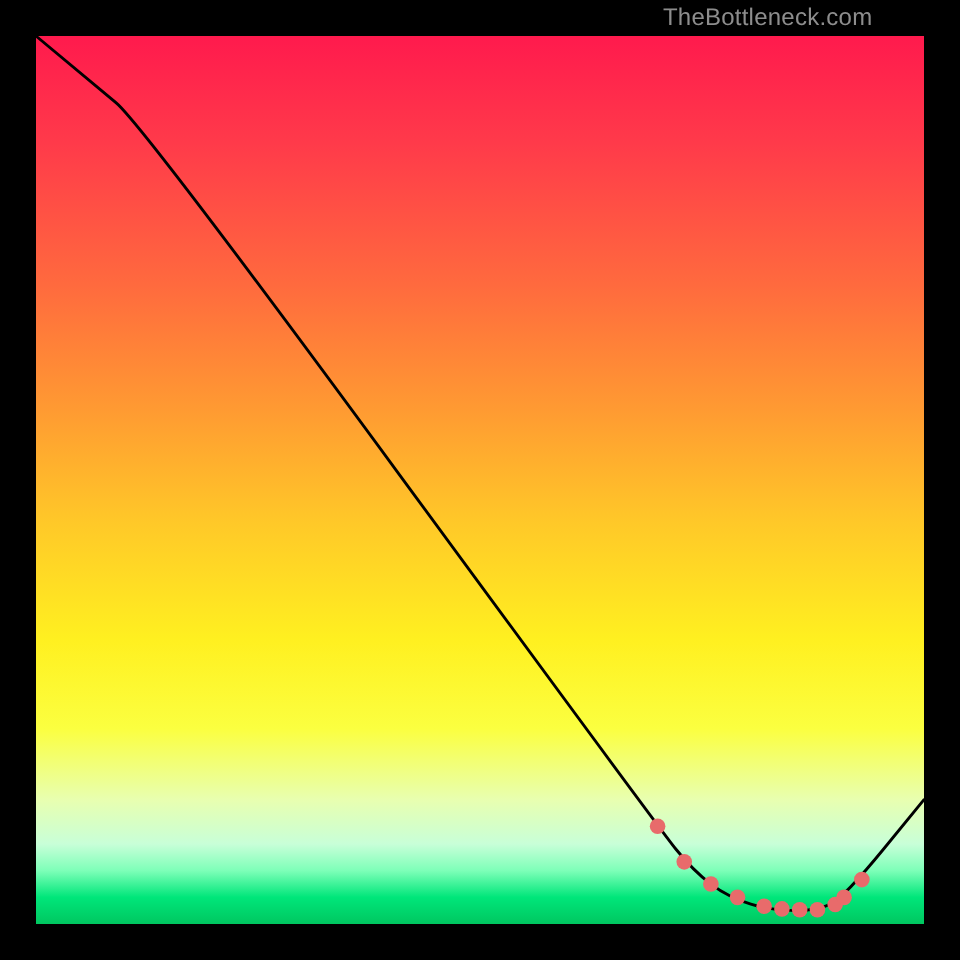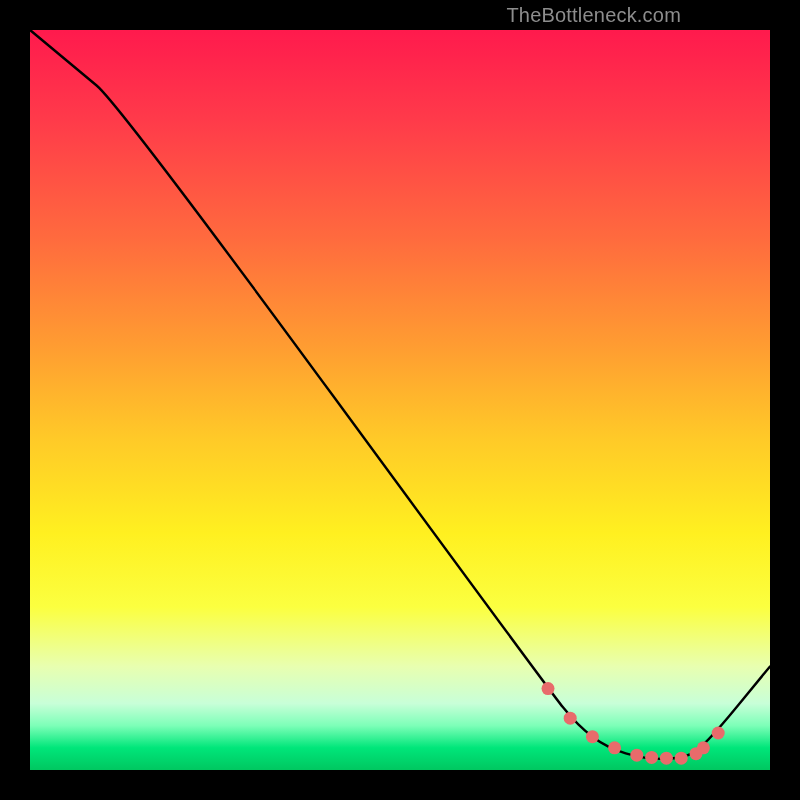--- a/index.html
+++ b/index.html
@@ -8,20 +8,21 @@
     width: 800px;
     height: 800px;
     background: #000;
     overflow: hidden;
     font-family: Arial, Helvetica, sans-serif;
   }
   .stage {
     position: relative;
     width: 709px;
     height: 800px;
+    padding-left: 46px;
   }
   .plot {
     position: absolute;
     left: 30px;
     top: 30px;
     width: 740px;
     height: 740px;
     background: linear-gradient(
       to bottom,
       #ff1a4d 0%,

